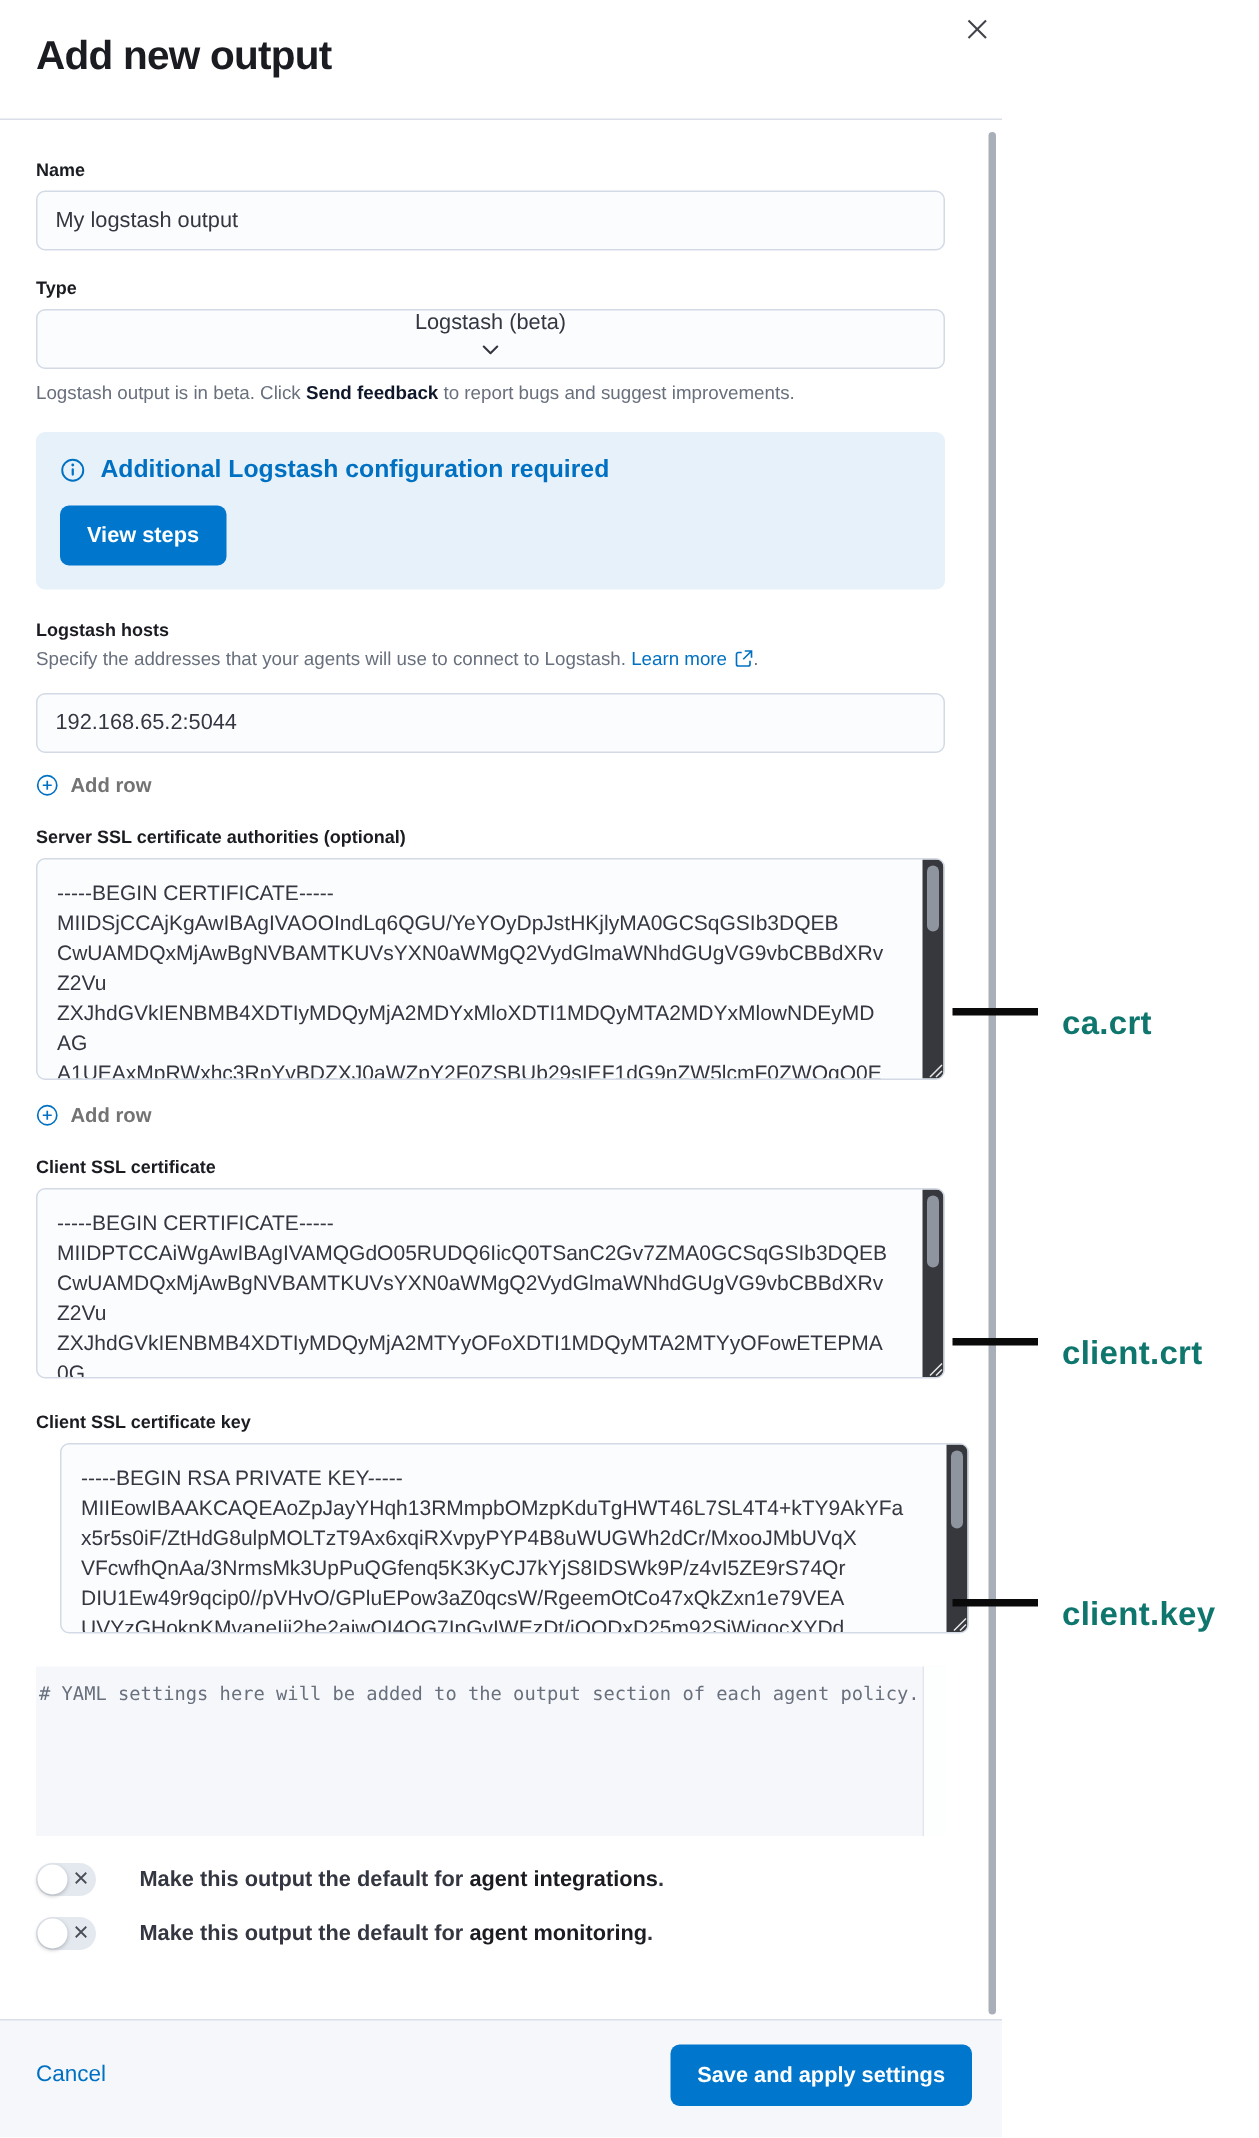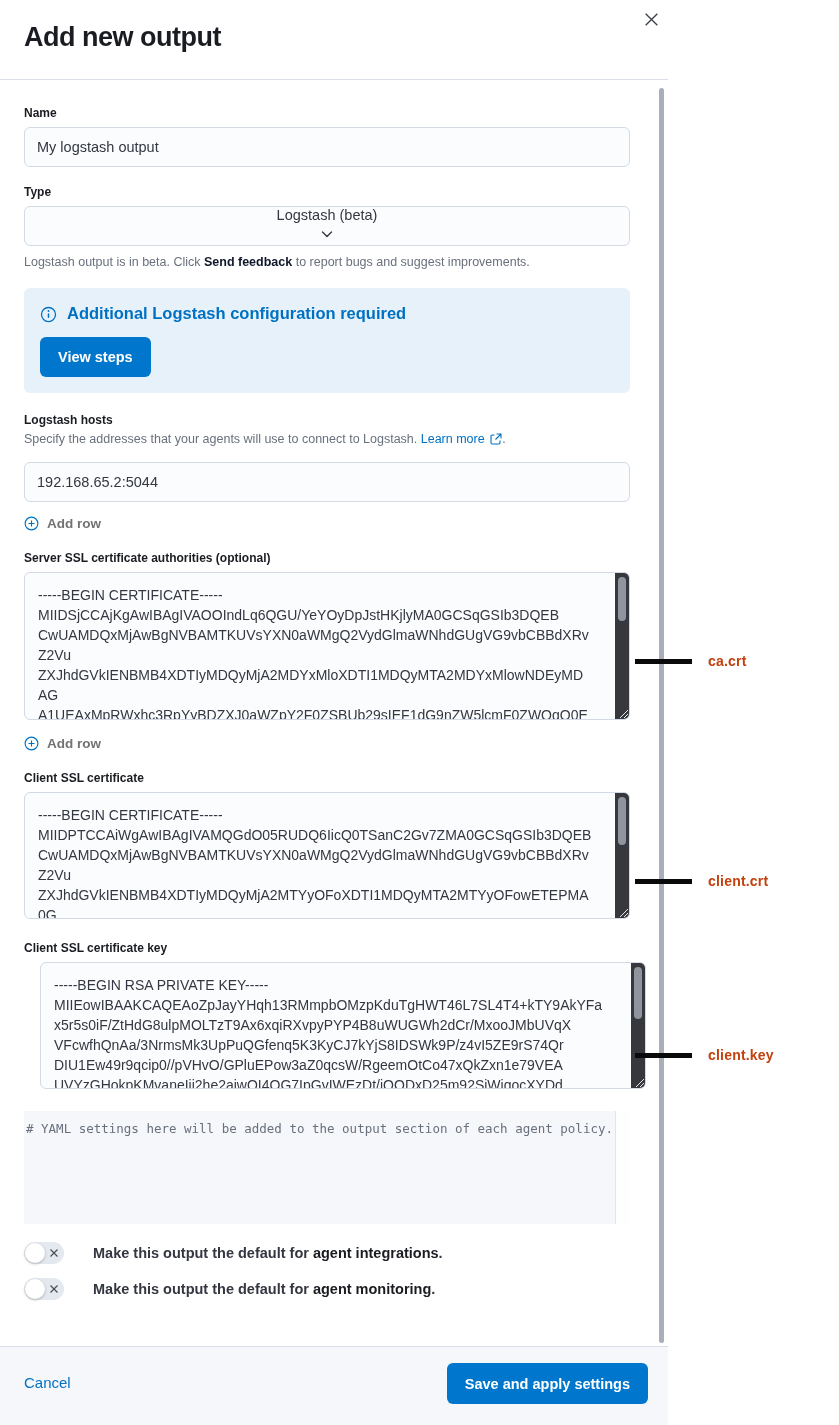--- a/index.html
+++ b/index.html
@@ -36,21 +36,21 @@
     display:flex; align-items:center; justify-content:space-between; cursor:pointer;flex-direction:column;
   }
   .help-text { font-size:12.5px; color:#69707D; margin-top:8px; line-height:17px; }
   .help-text b { color:#0f172a; }
   .link { color:#0071C2; text-decoration:none; font-weight:500; cursor:pointer; }
   
   .callout {
     margin-top:17px; width:606px; background:#E6F1FA; border-radius:6px;
     padding:16px 16px 16px 16px;
   }
-  .callout-title-row { display:flex; align-items:flex-end; gap:10px; }
+  .callout-title-row { display:flex; align-items:center; gap:10px; }
   .callout-title { font-size:16.5px; font-weight:600; color:#0071C2; }
   .primary-btn {
     margin-top:14px; height:40px; padding:0 18px; background:#0077CC; color:#fff;
     border:none; border-radius:6px; font-size:14.5px; font-weight:600;
     font-family:"Liberation Sans","DejaVu Sans",sans-serif; cursor:pointer;
   }
   
   .add-row { display:flex; align-items:center; gap:8px; color:#737373; font-size:13.5px;
     font-weight:600; cursor:pointer; width:max-content; }
   
@@ -115,21 +115,21 @@
     font-family:"Liberation Sans","DejaVu Sans",sans-serif;
   }
   
   .panel-scrollbar {
     position:absolute; left:659px; top:88px; width:5px; height:1255px;
     background:#A9AFB9; border-radius:3px;
   }
   
   .annotation { position:absolute; display:flex; align-items:center; }
   .ann-line { width:57px; height:5px; background:#0A0A0A; }
-  .ann-label { margin-left:16px; font-size:14px; font-weight:700; color:#c2410c; letter-spacing:0.2px; }
+  .ann-label { margin-left:16px; font-size:22px; font-weight:700; color:#0f766e; letter-spacing:0.2px;margin-top:16px; }
   .ann-ca { left:635px; top:653px; }
   .ann-crt { left:635px; top:873px; }
   .ann-key { left:635px; top:1047px; }
   
   .mt26{margin-top:26px}.mt22{margin-top:22px}.mt20{margin-top:20px}
   .mt18{margin-top:18px}.mt16{margin-top:16px}.mt14{margin-top:14px}
   .mt12{margin-top:12px}
 </style>
 </head>
 <body>

